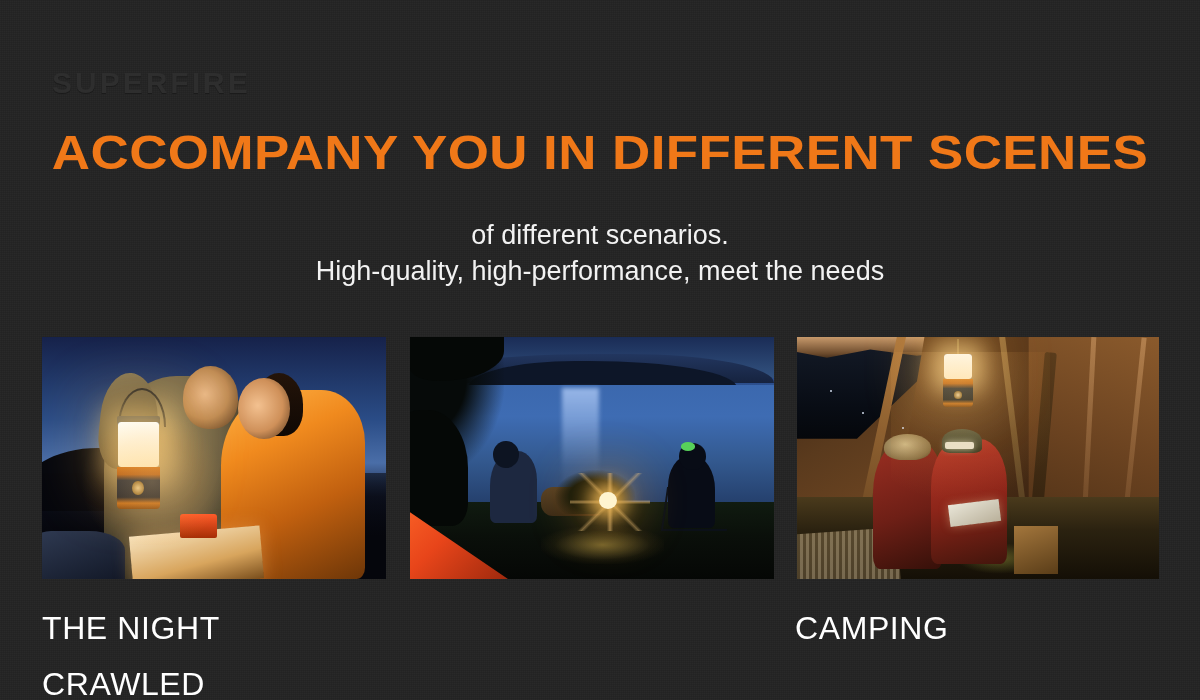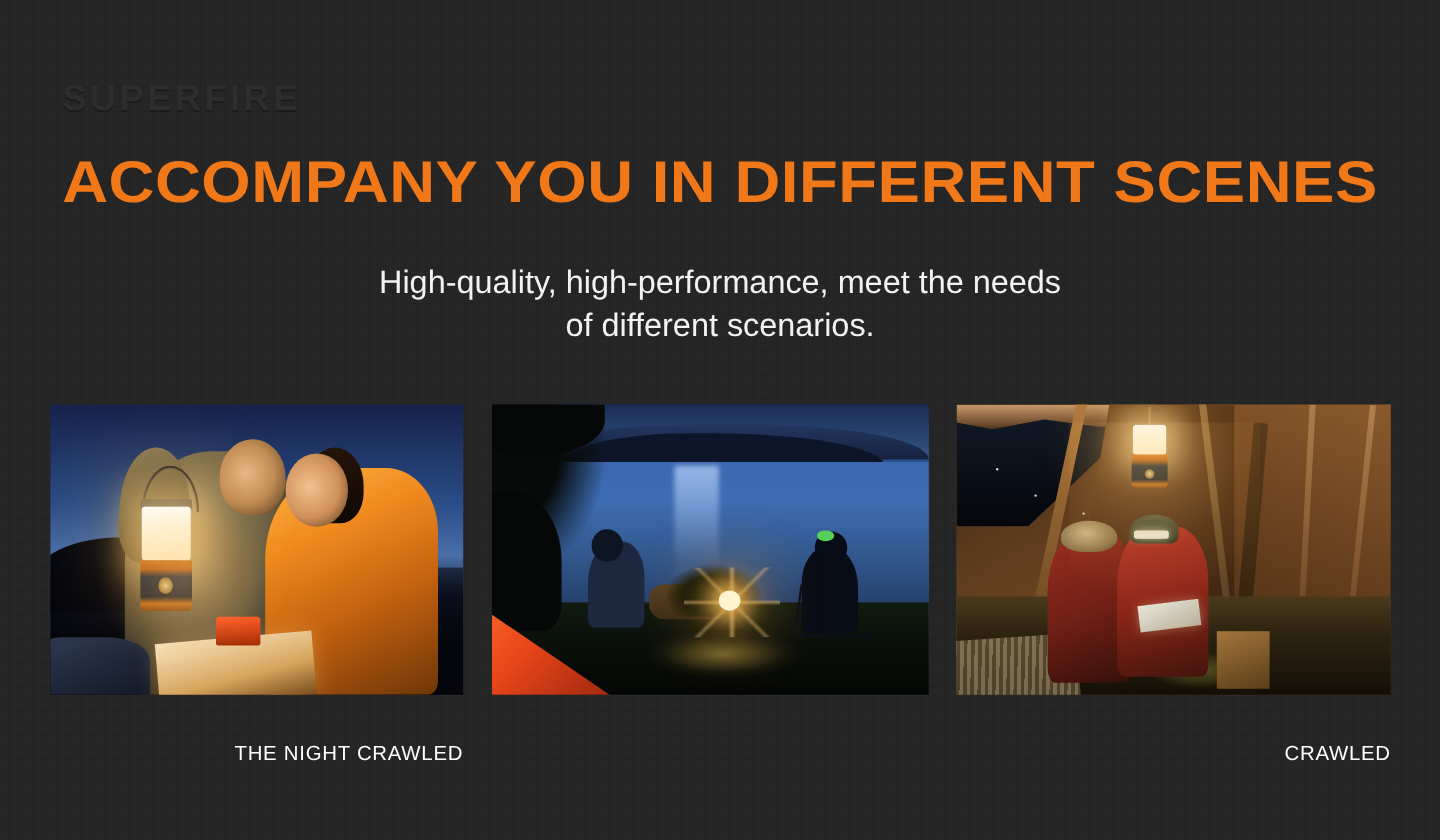--- a/index.html
+++ b/index.html
@@ -390,42 +390,42 @@
   }
 
   
   .captions {
     position:absolute; left:42px; top:600px;
     width:1117px; height:56px;
     display:flex; justify-content:space-between;
   }
   .cap-cell {
     color:#ffffff;
-    font-size:17px;
+    font-size:32px;
     font-weight:400;
     letter-spacing:0.6px;
-    text-align:right;
+    text-align:left;
     line-height:56px;
   }
   .cap-cell.k1 { width:344px; }
   .cap-cell.k2 { width:364px; }
   .cap-cell.k3 { width:362px; }
 </style>
 </head>
 <body>
 
 <div class="page">
 
   <div class="brand">SUPERFIRE</div>
 
   <div class="headline">ACCOMPANY YOU IN DIFFERENT SCENES</div>
 
   <div class="subtitle">
+    <div>of different scenarios.</div>
     <div>High-quality, high-performance, meet the needs</div>
-    <div>of different scenarios.</div>
   </div>
 
   <div class="cards">
 
     <div class="card c1">
       <div class="photo p1">
         <div class="hill"></div>
         <div class="ground"></div>
         <div class="man"></div>
         <div class="arm"></div>
@@ -505,16 +505,16 @@
           <div class="knob"></div>
         </div>
         <div class="warmglow"></div>
       </div>
     </div>
 
   </div>
 
   <div class="captions">
     <div class="cap-cell k1">THE NIGHT CRAWLED</div>
-    <div class="cap-cell k2">CRAWLED</div>
+    <div class="cap-cell k2">CAMPING</div>
   </div>
 
 </div>
 
 </body></html>

